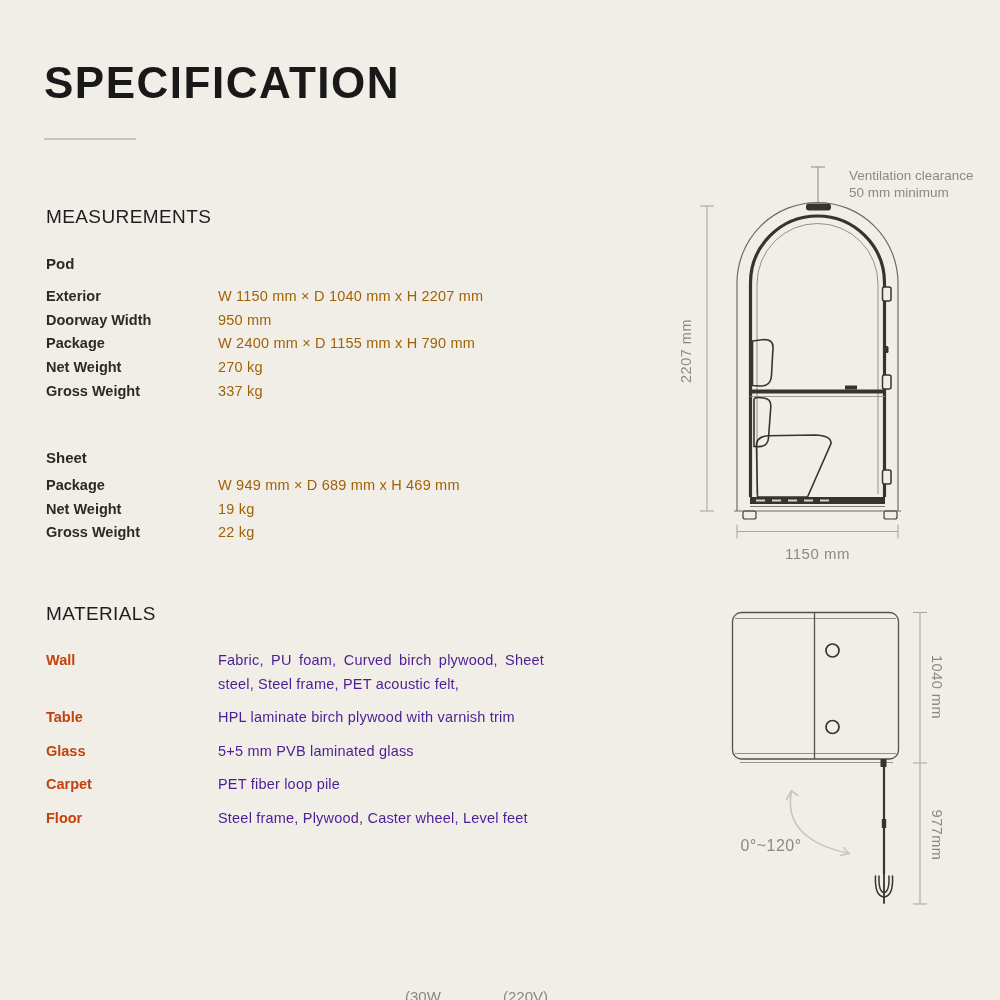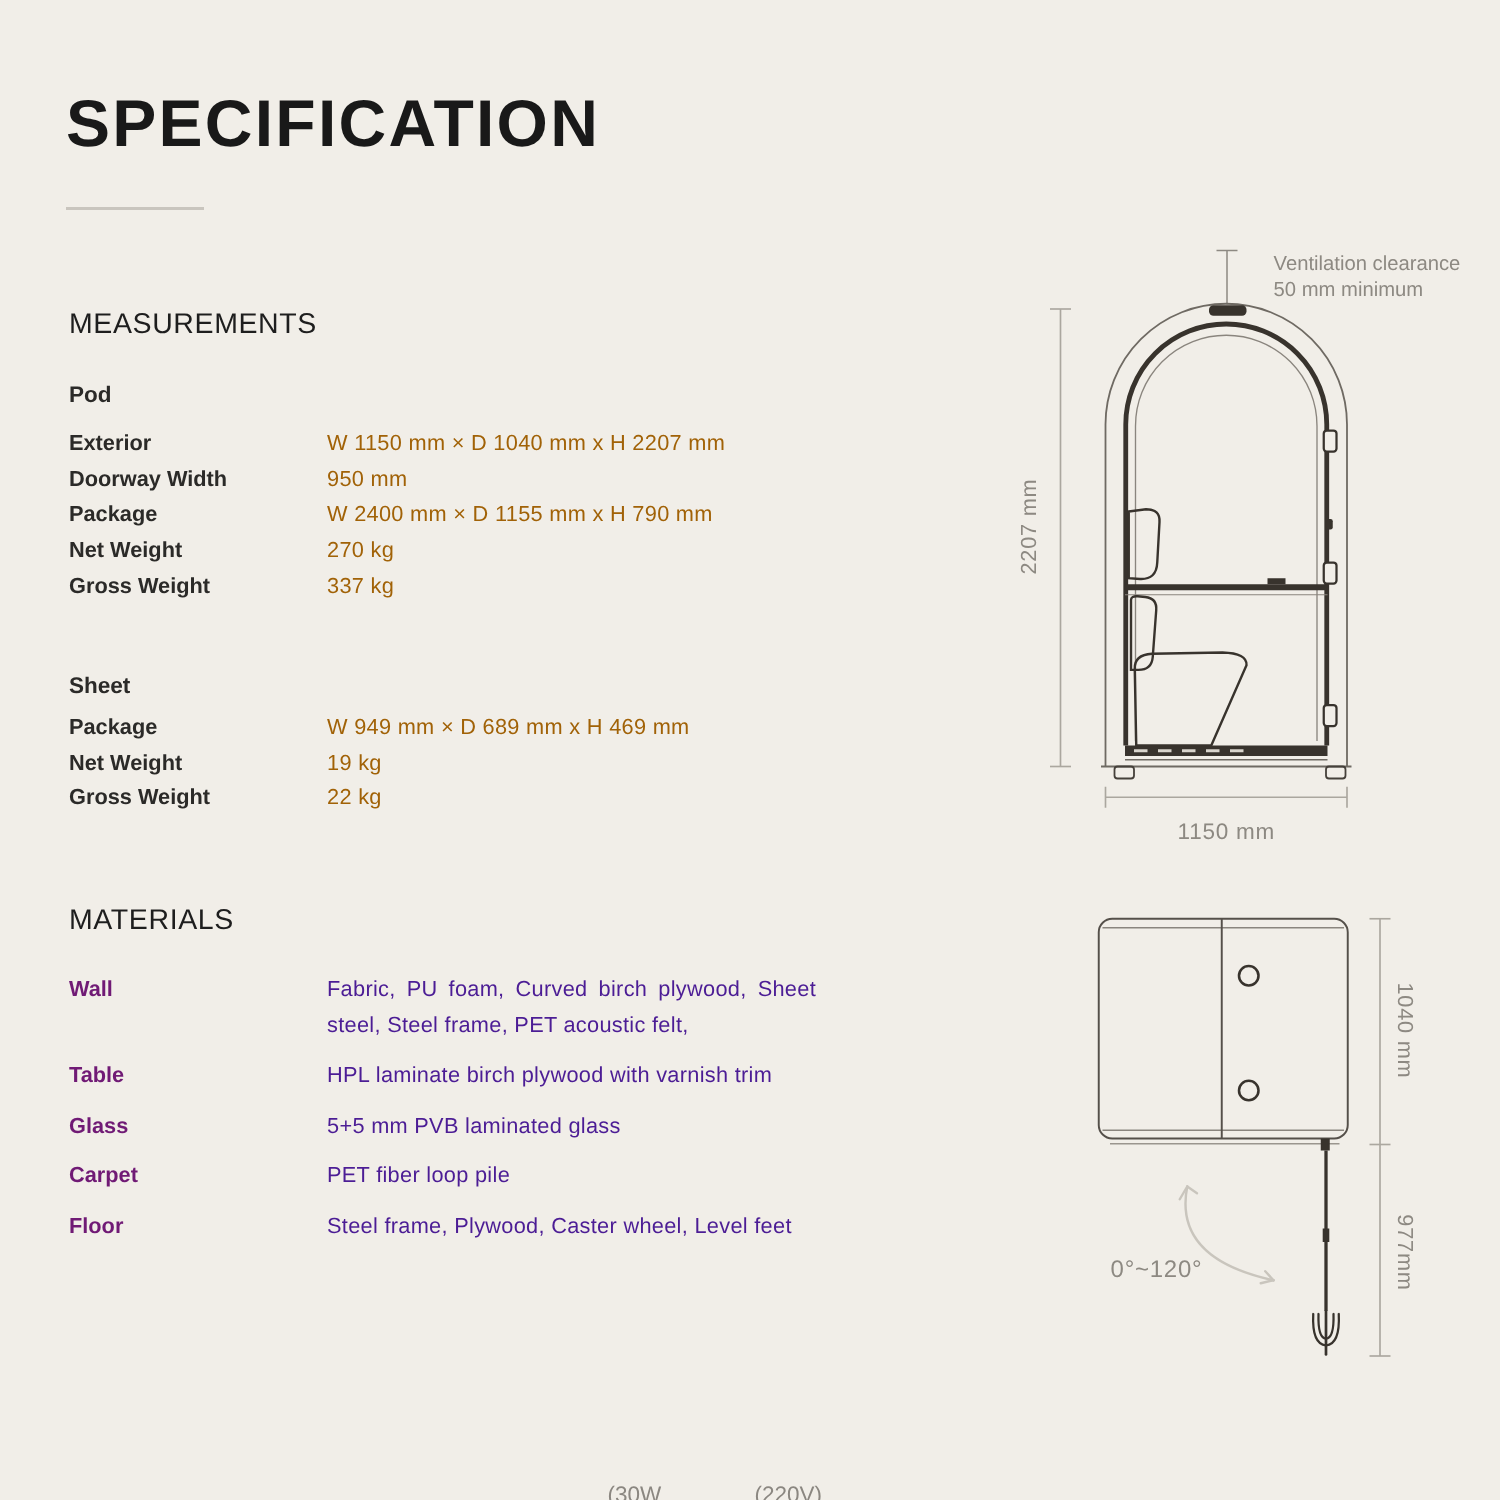--- a/index.html
+++ b/index.html
@@ -63,21 +63,21 @@
   }
   .mat-row {
     display: flex;
     font-size: 14.5px;
     line-height: 23.5px;
     margin-bottom: 10px;
   }
   .mat-row .lbl {
     width: 172px;
     flex: 0 0 172px;
-    color: #701a75;
+    color: #c2410c;
     font-weight: 600;
   }
   .mat-row .val {
     width: 326px;
     color: #4c1d95;
     text-align: justify;
     letter-spacing: 0.2px;
   }
   .drawing-svg {
     position: absolute;

